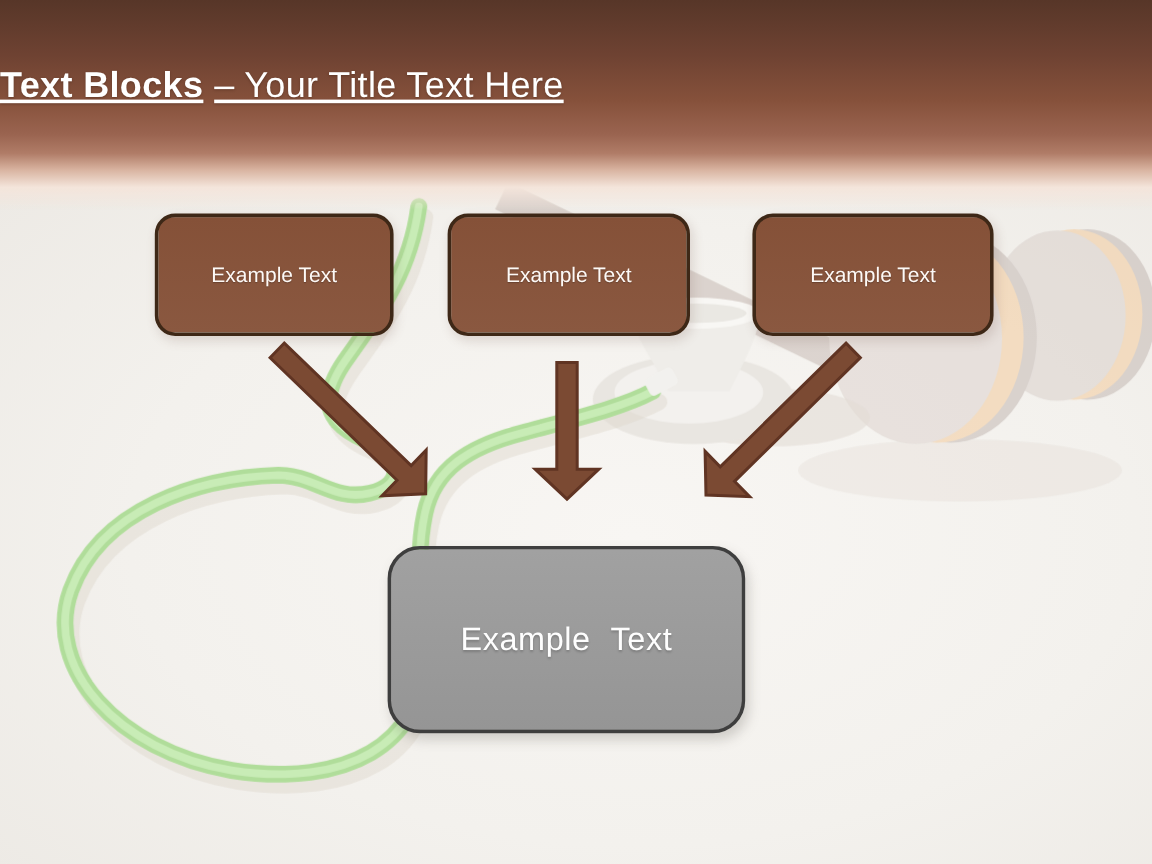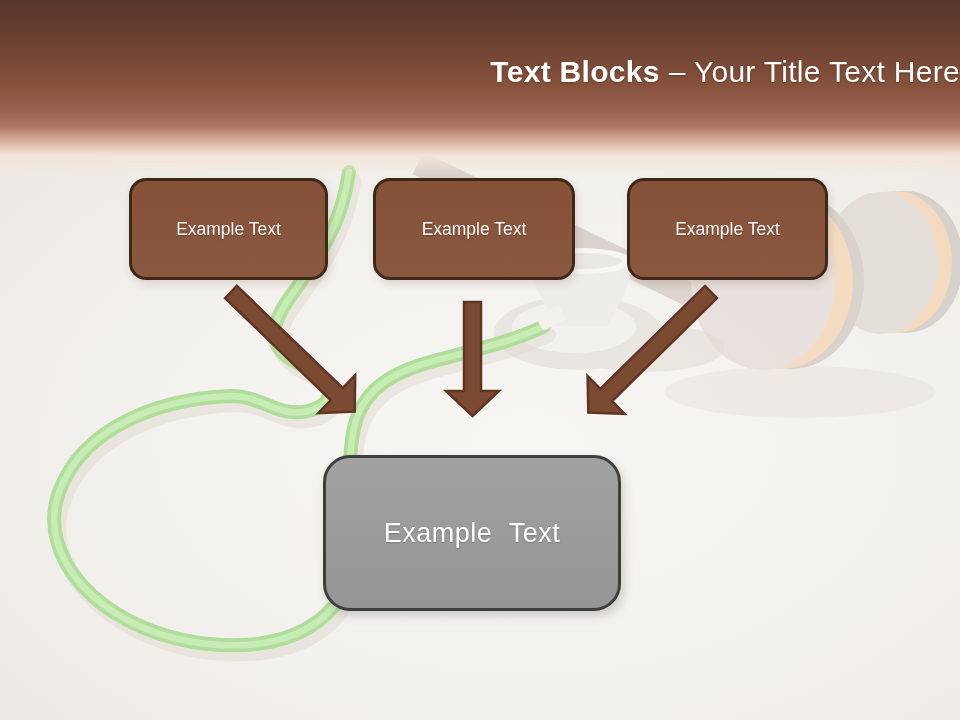--- a/index.html
+++ b/index.html
@@ -9,23 +9,24 @@
     background:radial-gradient(ellipse 700px 430px at 55% 62%, #f8f6f3 0%, #f3f1ed 60%, #edeae5 100%);
   }
   .bg-svg{position:absolute;left:0;top:0;z-index:1;}
   .header-band{
     position:absolute;left:0;top:0;width:100%;height:175px;z-index:3;pointer-events:none;
     background:linear-gradient(180deg,
       #573628 0%, #6e4232 26%, #86513b 48%, #9a6450 64%,
       #b07c67 73%, #d9b4a1 81%, #f3e4da 89%, rgba(244,241,237,0) 100%);
   }
   .slide-title{
-    position:absolute;left:0;top:55px;width:100%;margin:0;z-index:4;text-align:right;
+    position:absolute;left:0;top:55px;width:100%;margin:0;z-index:4;text-align:left;
     color:#ffffff;font-size:30px;font-weight:400;letter-spacing:.3px;
     text-shadow:0 1px 2px rgba(50,25,15,.35);
+    text-decoration:underline;
   }
   .slide-title .bold{font-weight:700;margin-right:9px;}
   .block{
     position:absolute;z-index:5;width:199px;height:102px;box-sizing:border-box;
     border:3px solid #3e2817;border-radius:17px;
     background:linear-gradient(180deg,#855138 0%,#8a5840 100%);
     display:flex;align-items:center;justify-content:center;
     color:#fdf9f6;font-size:17.5px;text-shadow:0 1px 1px rgba(0,0,0,.25);
     box-shadow:2px 4px 9px rgba(110,80,65,.18);
   }

